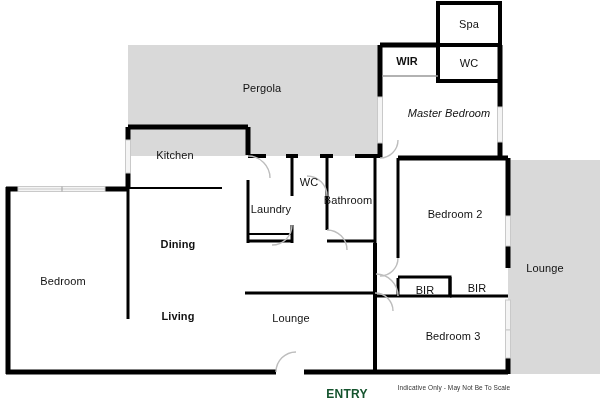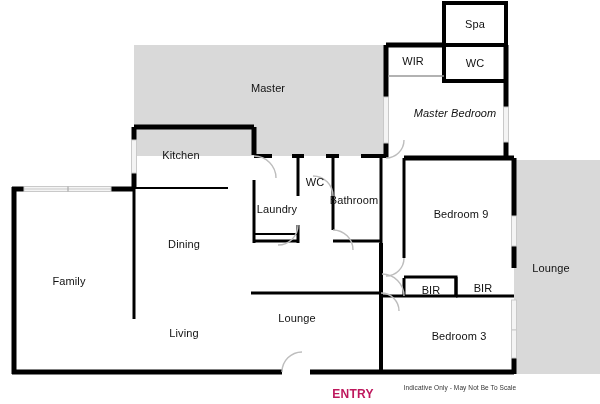--- a/index.html
+++ b/index.html
@@ -1,23 +1,23 @@
 <!DOCTYPE html>
 <html><head>
 <meta charset="utf-8">
 <title>Floor Plan</title>
 <style>
   html,body{margin:0;padding:0;background:#ffffff;}
   body{width:600px;height:404px;overflow:hidden;
        font-family:"Liberation Sans","DejaVu Sans",sans-serif;color:#000;}
-  #plan{position:relative;width:560px;height:404px;background:#fff;margin-left:6px;}
+  #plan{position:relative;width:560px;height:404px;background:#fff;}
   #plan svg{position:absolute;left:0;top:0;}
   .lbl{position:absolute;font-size:11px;line-height:11px;color:#111;
        white-space:nowrap;transform:translate(-50%,-50%);letter-spacing:.1px;}
-  .entry{position:absolute;font-size:12px;font-weight:bold;color:#be185d;
+  .entry{position:absolute;font-size:12px;font-weight:bold;color:#14532d;
          white-space:nowrap;transform:translate(-50%,-50%);letter-spacing:.3px;}
   .disc{position:absolute;font-size:6.5px;color:#333;white-space:nowrap;
         transform:translate(-50%,-50%);letter-spacing:.1px;}
 </style>
 </head>
 <body>
 
 <div id="plan">
 
   <svg width="600" height="404" viewBox="0 0 600 404">
@@ -116,34 +116,34 @@
         <path d="M276 372 A 20 20 0 0 1 296 352"></path>
       </g>
 
       <g stroke="#cfcfcf" stroke-width="1.4">
         <path d="M307 176 L307 176"></path>
       </g>
     </g>
   </svg>
 
   <div class="lbl" style="left:469px;top:24px;">Spa</div>
-  <div class="lbl" style="left:407px;top:61px;">WIR</div>
+  <div class="lbl" style="left:407px;top:61px;font-weight:bold;">WIR</div>
   <div class="lbl" style="left:469px;top:63px;">WC</div>
   <div class="lbl" style="left:449px;top:113px;font-style:italic;">Master Bedroom</div>
-  <div class="lbl" style="left:262px;top:88px;">Master</div>
+  <div class="lbl" style="left:262px;top:88px;">Pergola</div>
   <div class="lbl" style="left:175px;top:155px;">Kitchen</div>
   <div class="lbl" style="left:309px;top:182px;">WC</div>
   <div class="lbl" style="left:271px;top:209px;text-align:center;">Laundry</div>
   <div class="lbl" style="left:348px;top:200px;">Bathroom</div>
-  <div class="lbl" style="left:455px;top:214px;">Bedroom 9</div>
-  <div class="lbl" style="left:178px;top:244px;">Dining</div>
-  <div class="lbl" style="left:63px;top:281px;">Family</div>
+  <div class="lbl" style="left:455px;top:214px;">Bedroom 2</div>
+  <div class="lbl" style="left:178px;top:244px;font-weight:bold;">Dining</div>
+  <div class="lbl" style="left:63px;top:281px;">Bedroom</div>
   <div class="lbl" style="left:545px;top:268px;">Lounge</div>
   <div class="lbl" style="left:425px;top:290px;">BIR</div>
   <div class="lbl" style="left:477px;top:288px;">BIR</div>
-  <div class="lbl" style="left:178px;top:333px;">Living</div>
+  <div class="lbl" style="left:178px;top:316px;font-weight:bold;">Living</div>
   <div class="lbl" style="left:291px;top:318px;">Lounge</div>
   <div class="lbl" style="left:453px;top:336px;">Bedroom 3</div>
 
   <div class="entry" style="left:347px;top:394px;">ENTRY</div>
   <div class="disc" style="left:454px;top:387px;">Indicative Only - May Not Be To Scale</div>
 
 </div>
 
 </body></html>

